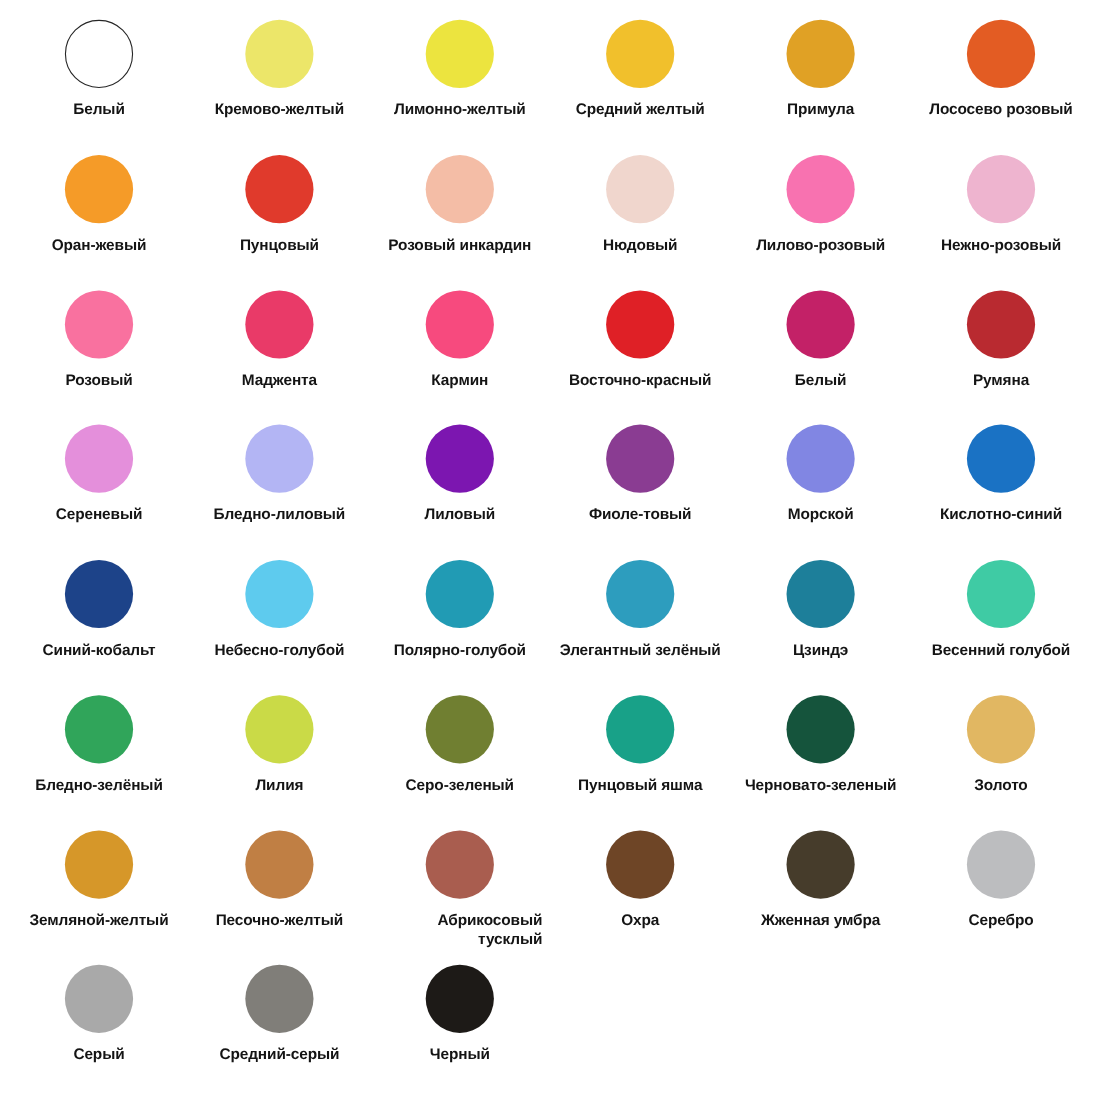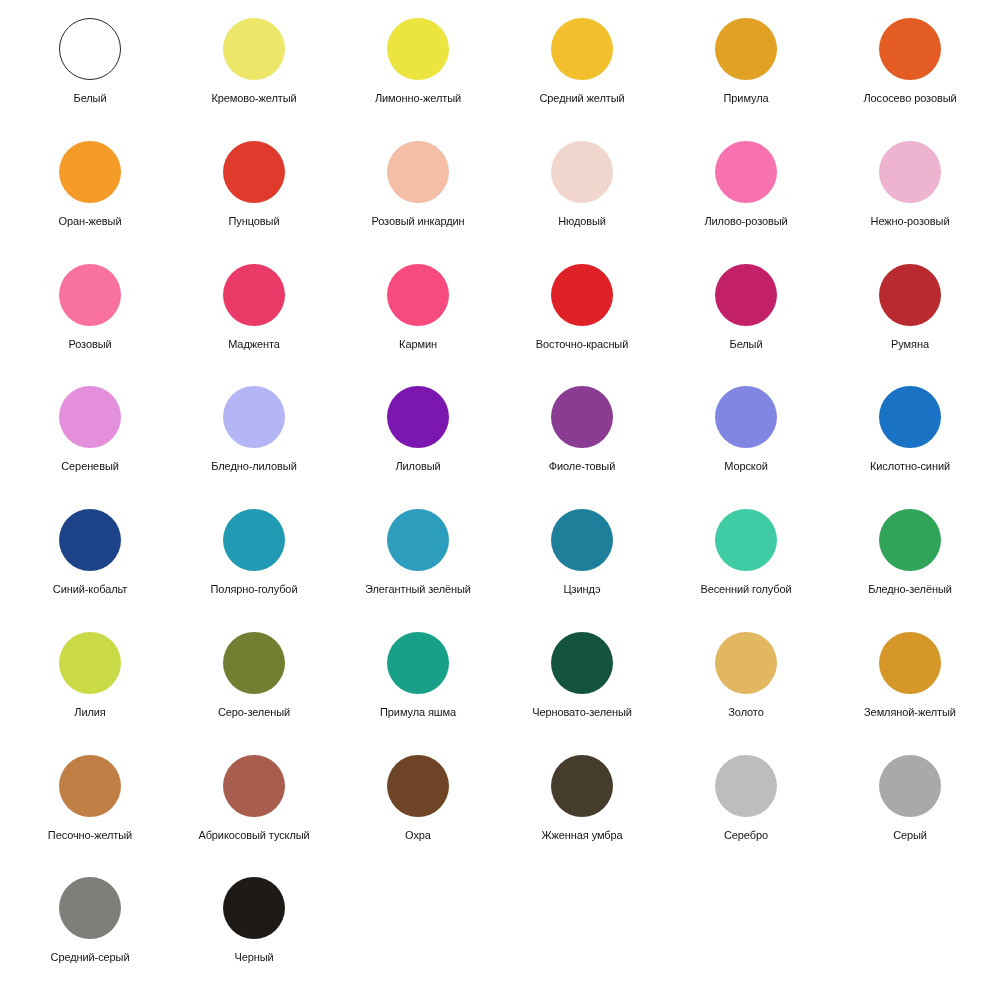--- a/index.html
+++ b/index.html
@@ -45,22 +45,22 @@
   }
 
   .swatch-dot.outlined {
     border: 1.4px solid #262626;
     width: 60px;
     height: 60px;
   }
 
   .swatch-label {
     margin-top: 11px;
-    font-size: 11px;
-    font-weight: normal;
+    font-size: 14px;
+    font-weight: bold;
     line-height: 1.28;
     color: #141414;
     text-align: right;
     letter-spacing: -0.1px;
     max-width: 150px;
     word-break: break-word;
   }
 </style>
 </head>
 <body>
@@ -160,20 +160,24 @@
     </div>
     <div class="swatch-cell">
       <div class="swatch-dot" style="background: rgb(26, 114, 196);"></div>
       <div class="swatch-label">Кислотно-синий</div>
     </div>
     <div class="swatch-cell">
       <div class="swatch-dot" style="background: rgb(29, 67, 137);"></div>
       <div class="swatch-label">Синий-кобальт</div>
     </div>
     <div class="swatch-cell">
+      <div class="swatch-dot" style="background: rgb(94, 203, 238);"></div>
+      <div class="swatch-label">Небесно-голубой</div>
+    </div>
+    <div class="swatch-cell">
       <div class="swatch-dot" style="background: rgb(33, 155, 180);"></div>
       <div class="swatch-label">Полярно-голубой</div>
     </div>
     <div class="swatch-cell">
       <div class="swatch-dot" style="background: rgb(45, 157, 190);"></div>
       <div class="swatch-label">Элегантный зелёный</div>
     </div>
     <div class="swatch-cell">
       <div class="swatch-dot" style="background: rgb(29, 127, 154);"></div>
       <div class="swatch-label">Цзиндэ</div>
@@ -189,21 +193,21 @@
     <div class="swatch-cell">
       <div class="swatch-dot" style="background: rgb(202, 218, 71);"></div>
       <div class="swatch-label">Лилия</div>
     </div>
     <div class="swatch-cell">
       <div class="swatch-dot" style="background: rgb(112, 127, 49);"></div>
       <div class="swatch-label">Серо-зеленый</div>
     </div>
     <div class="swatch-cell">
       <div class="swatch-dot" style="background: rgb(24, 161, 136);"></div>
-      <div class="swatch-label">Примула яшма</div>
+      <div class="swatch-label">Пунцовый яшма</div>
     </div>
     <div class="swatch-cell">
       <div class="swatch-dot" style="background: rgb(21, 84, 60);"></div>
       <div class="swatch-label">Черновато-зеленый</div>
     </div>
     <div class="swatch-cell">
       <div class="swatch-dot" style="background: rgb(225, 183, 98);"></div>
       <div class="swatch-label">Золото</div>
     </div>
     <div class="swatch-cell">

